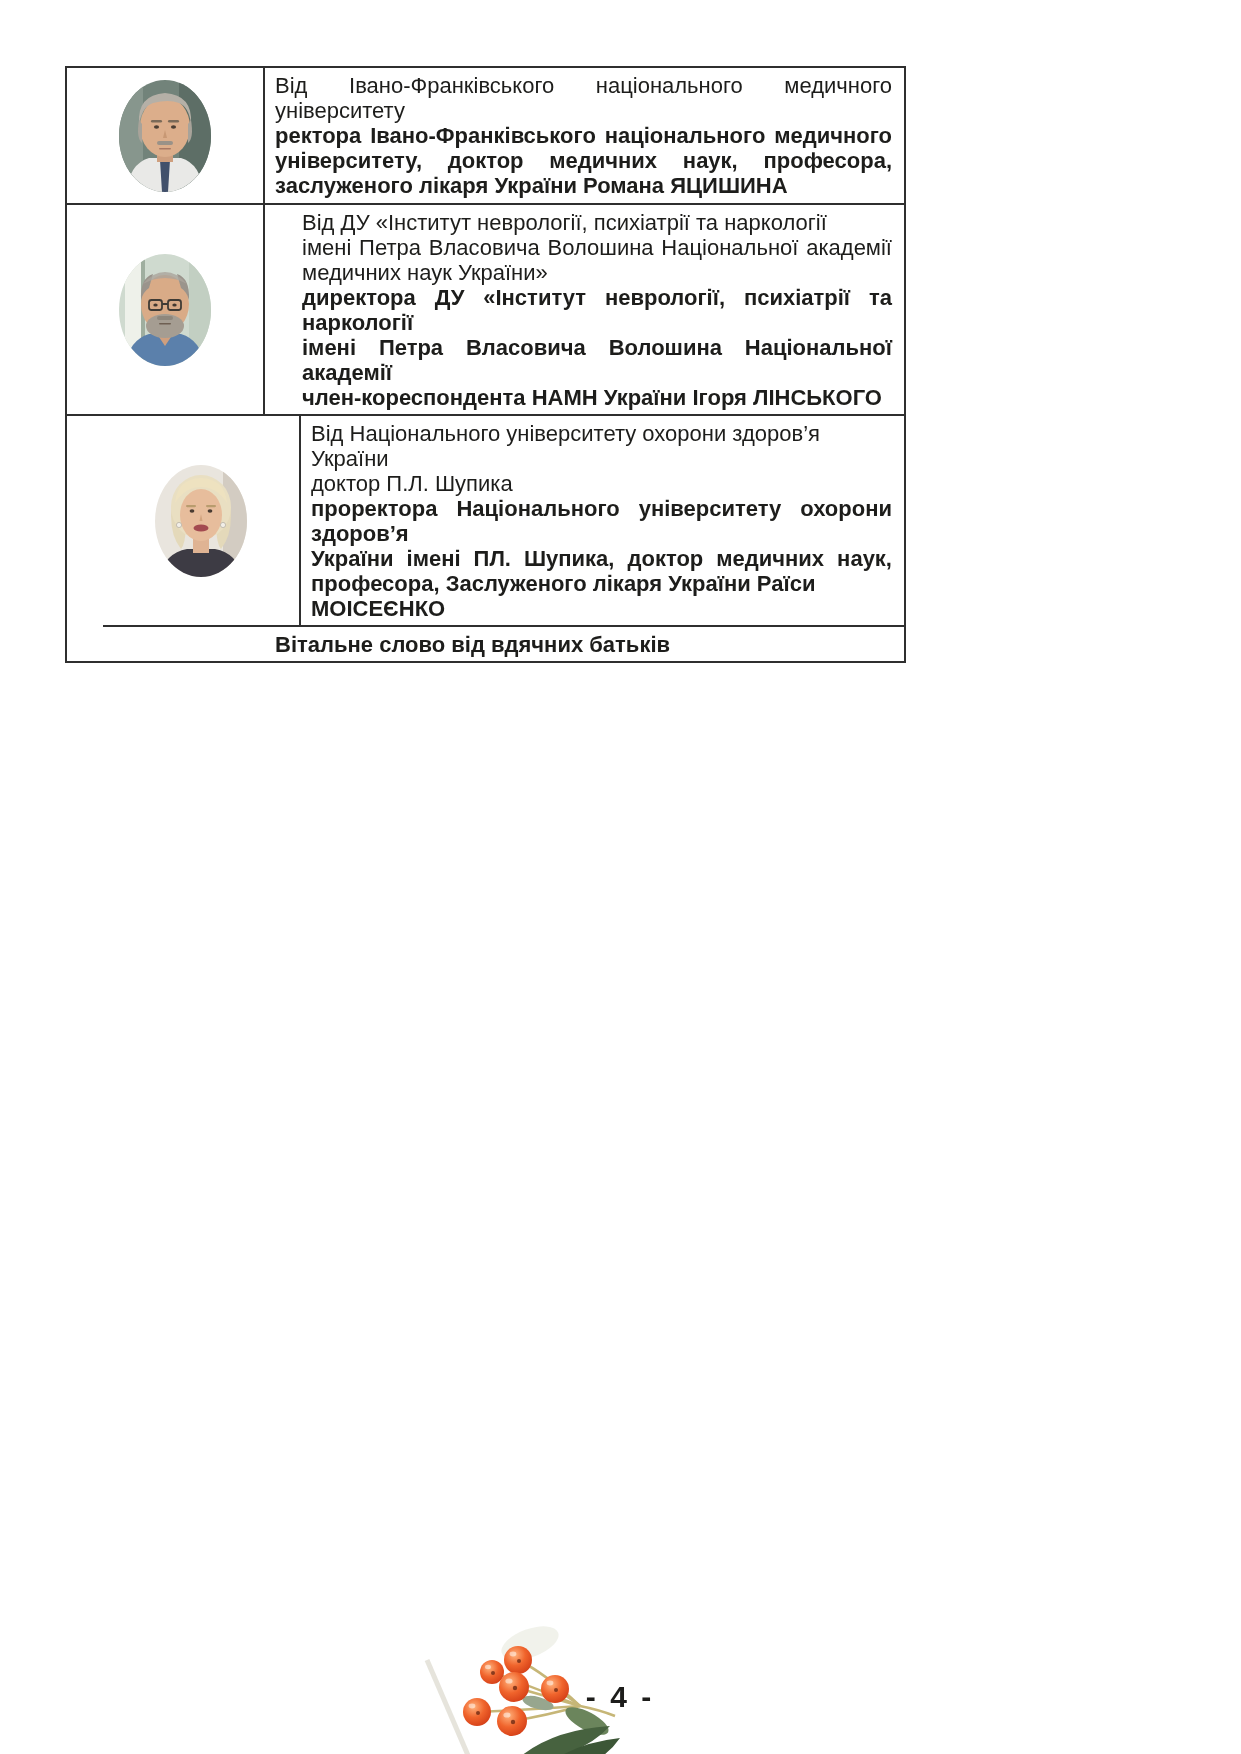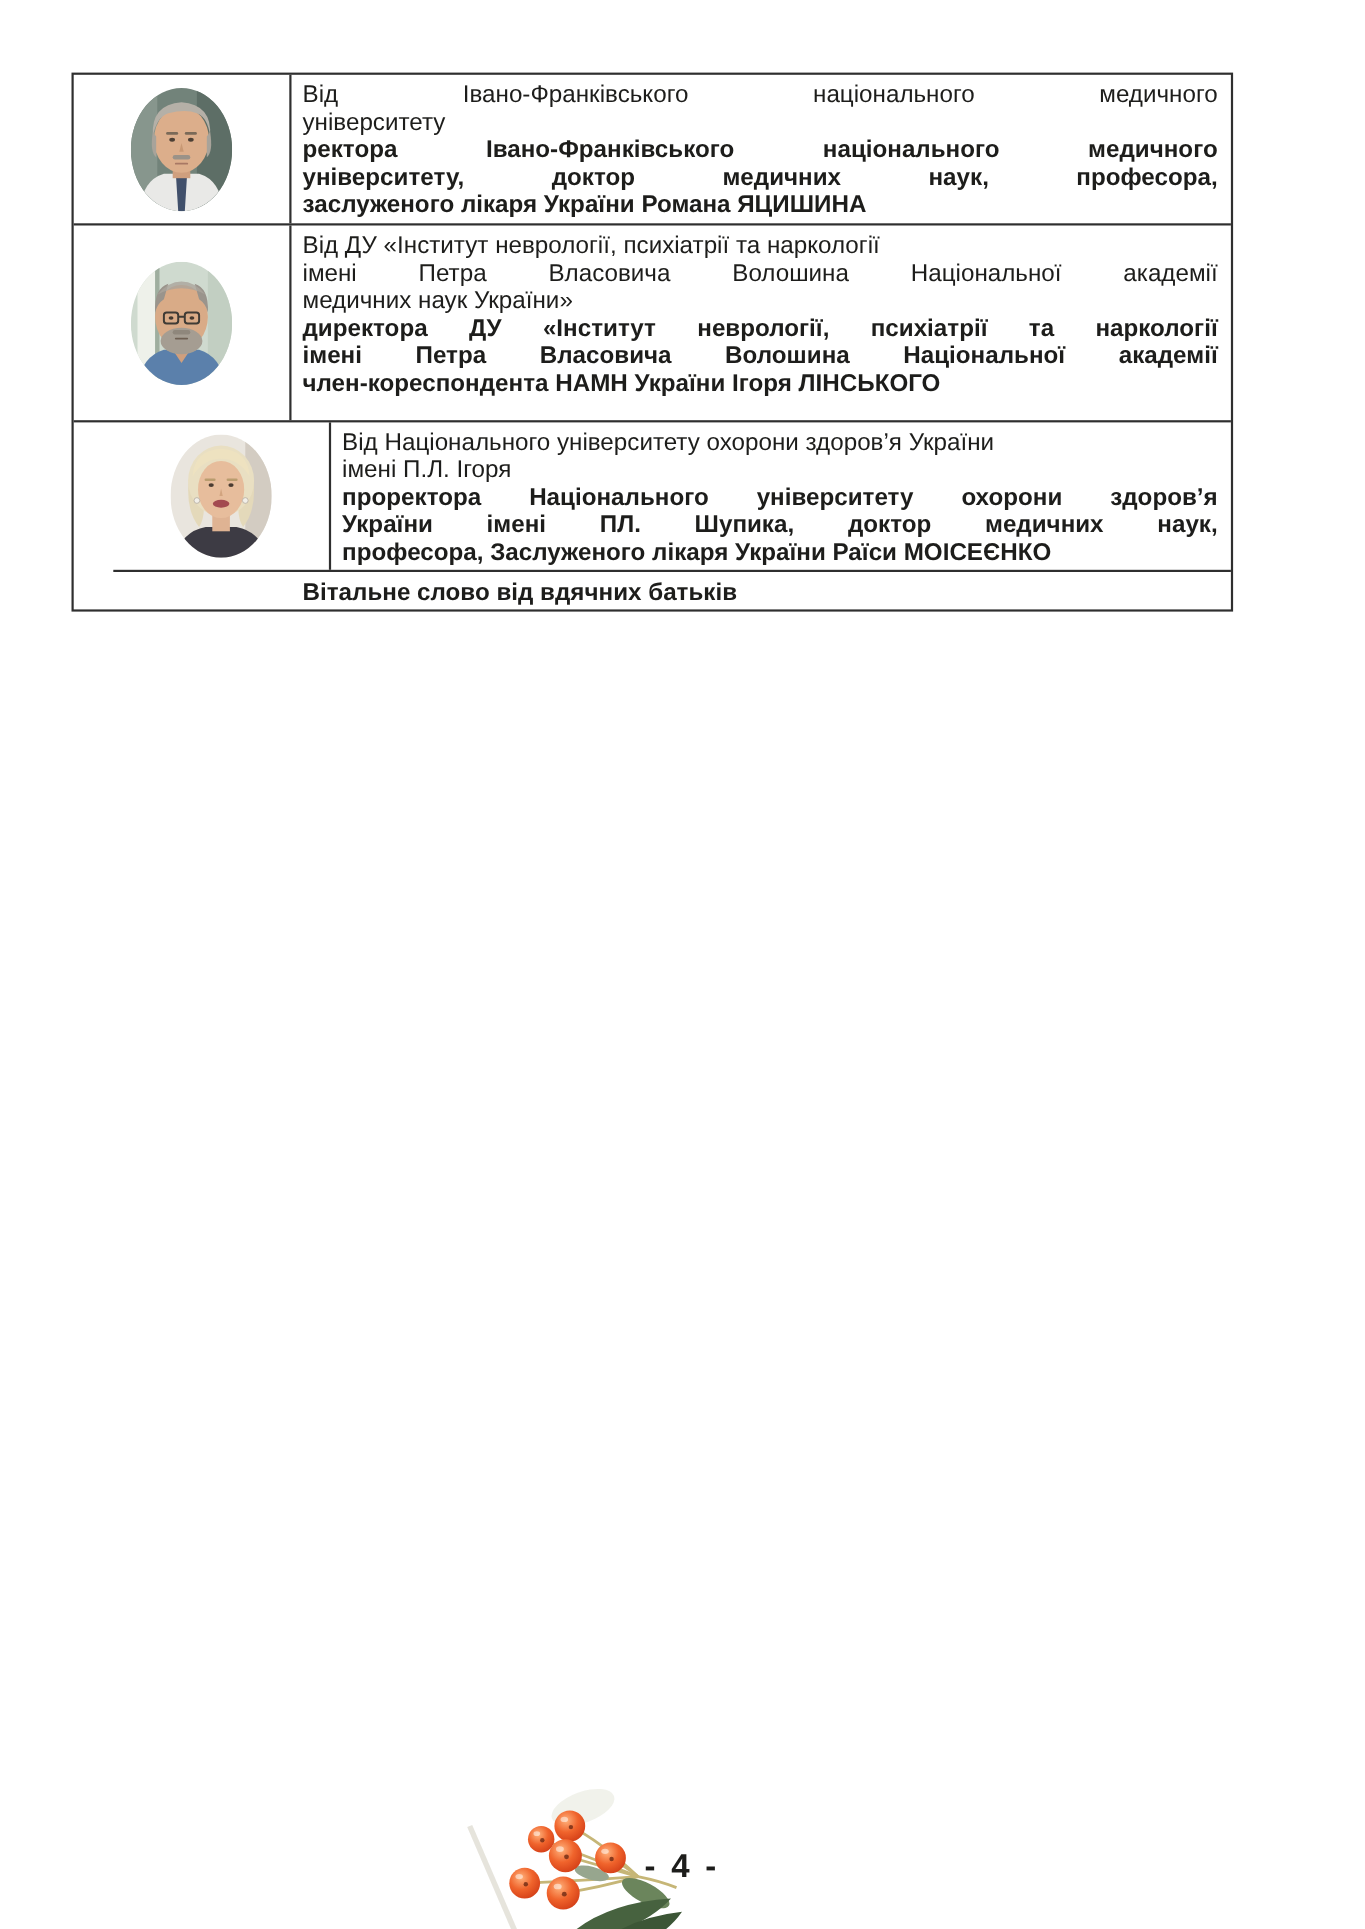--- a/index.html
+++ b/index.html
@@ -5,21 +5,21 @@
   html,body{margin:0;padding:0;background:#ffffff;}
   .page{
     position:relative;
     width:1241px;height:1754px;
     background:#ffffff;
     overflow:hidden;
     font-family:"Liberation Sans", sans-serif;
     color:#1d1d1b;
   }
   .program-table{
-    position:absolute;left:65px;top:66px;width:1056px;
+    position:absolute;left:65px;top:66px;width:841px;
     border:2px solid #2f2f2f;
     box-sizing:border-box;
   }
   .row{display:flex;border-bottom:2px solid #2f2f2f;}
   .row:last-child{border-bottom:none;}
   .cell-photo{
     width:198px;flex:none;
     border-right:2px solid #2f2f2f;
     display:flex;align-items:center;justify-content:center;
     box-sizing:border-box;
@@ -27,21 +27,21 @@
   .cell-text{
     flex:1;min-width:0;
     padding:5px 12px 4px 10px;
     font-size:22px;line-height:25px;
     box-sizing:border-box;
   }
   .line{text-align:left;white-space:normal;}
   .line.stretch{text-align:justify;text-align-last:justify;}
   .line.bold{font-weight:700;}
   .r1{min-height:135px;}
-  .r2{min-height:177px;}
+  .r2{min-height:177px;gap:27px;}
   .r3{min-height:132px;margin-left:36px;}
   .r4{min-height:33px;align-items:center;}
   .avatar{display:block;}
   .footer-art{position:absolute;left:415px;top:1598px;}
   .page-number{
     position:absolute;left:555px;top:1680px;width:130px;
     text-align:center;font-size:30px;font-weight:700;
     letter-spacing:3px;color:#1d1d1b;
   }
 </style>
@@ -155,21 +155,21 @@
             <ellipse cx="55" cy="46" rx="2.4" ry="1.7" fill="#4a3c32"></ellipse>
             <path d="M46,49 L44.5,56 L47.5,56 Z" fill="#d2a47f"></path>
             <ellipse cx="46" cy="63" rx="7.5" ry="3.6" fill="#a34a50"></ellipse>
             <circle cx="24" cy="60" r="2.6" fill="#f2efe8" stroke="#b9b2a6" stroke-width="0.8"></circle>
             <circle cx="68" cy="60" r="2.6" fill="#f2efe8" stroke="#b9b2a6" stroke-width="0.8"></circle>
           </g>
         </svg>
       </div>
       <div class="cell-text">
           <div class="line">Від Національного університету охорони здоров’я України</div>
-          <div class="line">імені П.Л. Ігоря</div>
+          <div class="line">доктор П.Л. Шупика</div>
           <div class="line bold stretch">проректора Національного університету охорони здоров’я</div>
           <div class="line bold stretch">України імені ПЛ. Шупика, доктор медичних наук,</div>
           <div class="line bold">професора, Заслуженого лікаря України Раїси МОІСЕЄНКО</div>
         </div>
     </div>
 
     <div class="row r4">
       <div class="cell-photo"></div>
       <div class="cell-text">
           <div class="line bold">Вітальне слово від вдячних батьків</div>

